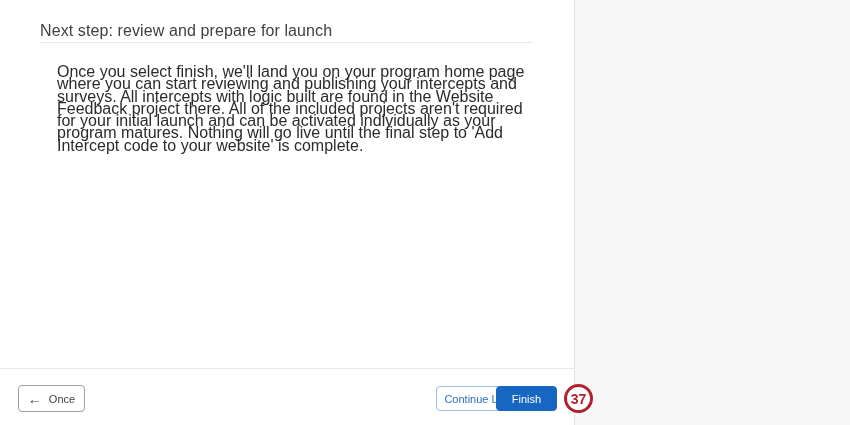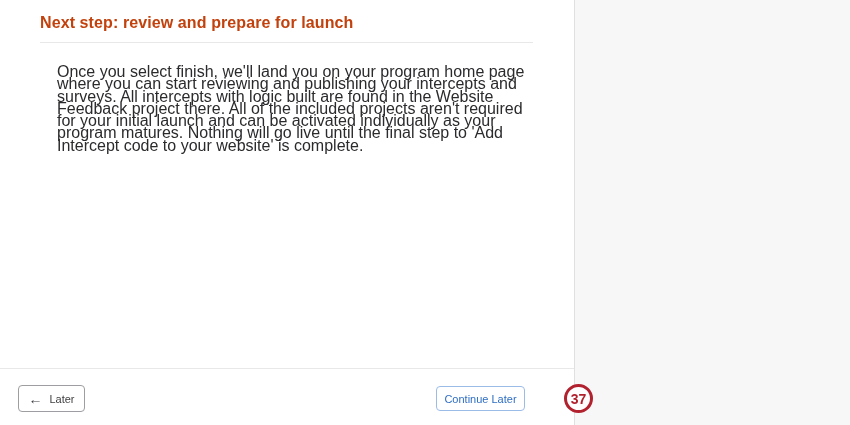--- a/index.html
+++ b/index.html
@@ -18,24 +18,24 @@
   }
   .side-pane {
     position: absolute;
     left: 574px; top: 0;
     width: 276px; height: 425px;
     background: #f7f7f8;
     border-left: 1px solid #e0e0e1;
   }
   .page-title {
     position: absolute;
-    left: 40px; top: 14px;
+    left: 40px; top: 22px;
     font-size: 16px;
-    font-weight: 700;
-    color: #c2410c;
+    font-weight: 400;
+    color: #404040;
     letter-spacing: 0.1px;
   }
   .title-divider {
     position: absolute;
     left: 40px; top: 42px;
     width: 493px; height: 1px;
     background: #e8e8e9;
   }
   .page-description {
     position: absolute;
@@ -113,27 +113,30 @@
   <h1 class="page-title">Next step: review and prepare for launch</h1>
 
   <div class="title-divider"></div>
 
   <p class="page-description">Once you select finish, we'll land you on your program home page where you can start reviewing and publishing your intercepts and surveys. All intercepts with logic built are found in the Website Feedback project there. All of the included projects aren't required for your initial launch and can be activated individually as your program matures. Nothing will go live until the final step to 'Add Intercept code to your website' is complete.</p>
 
   <div class="footer-divider"></div>
 
   <button class="btn btn-back">
     <span class="arrow-icon">←</span>
-    <span>Later</span>
+    <span>Once</span>
   </button>
 
   <button class="btn btn-continue-later">
     <span>Continue Later</span>
   </button>
 
+  <button class="btn btn-finish">
+    <span>Finish</span>
+  </button>
 
 </div>
 
 <div class="side-pane"></div>
 
 <div class="step-annotation">
   <span>37</span>
 </div>
 
 </body></html>

